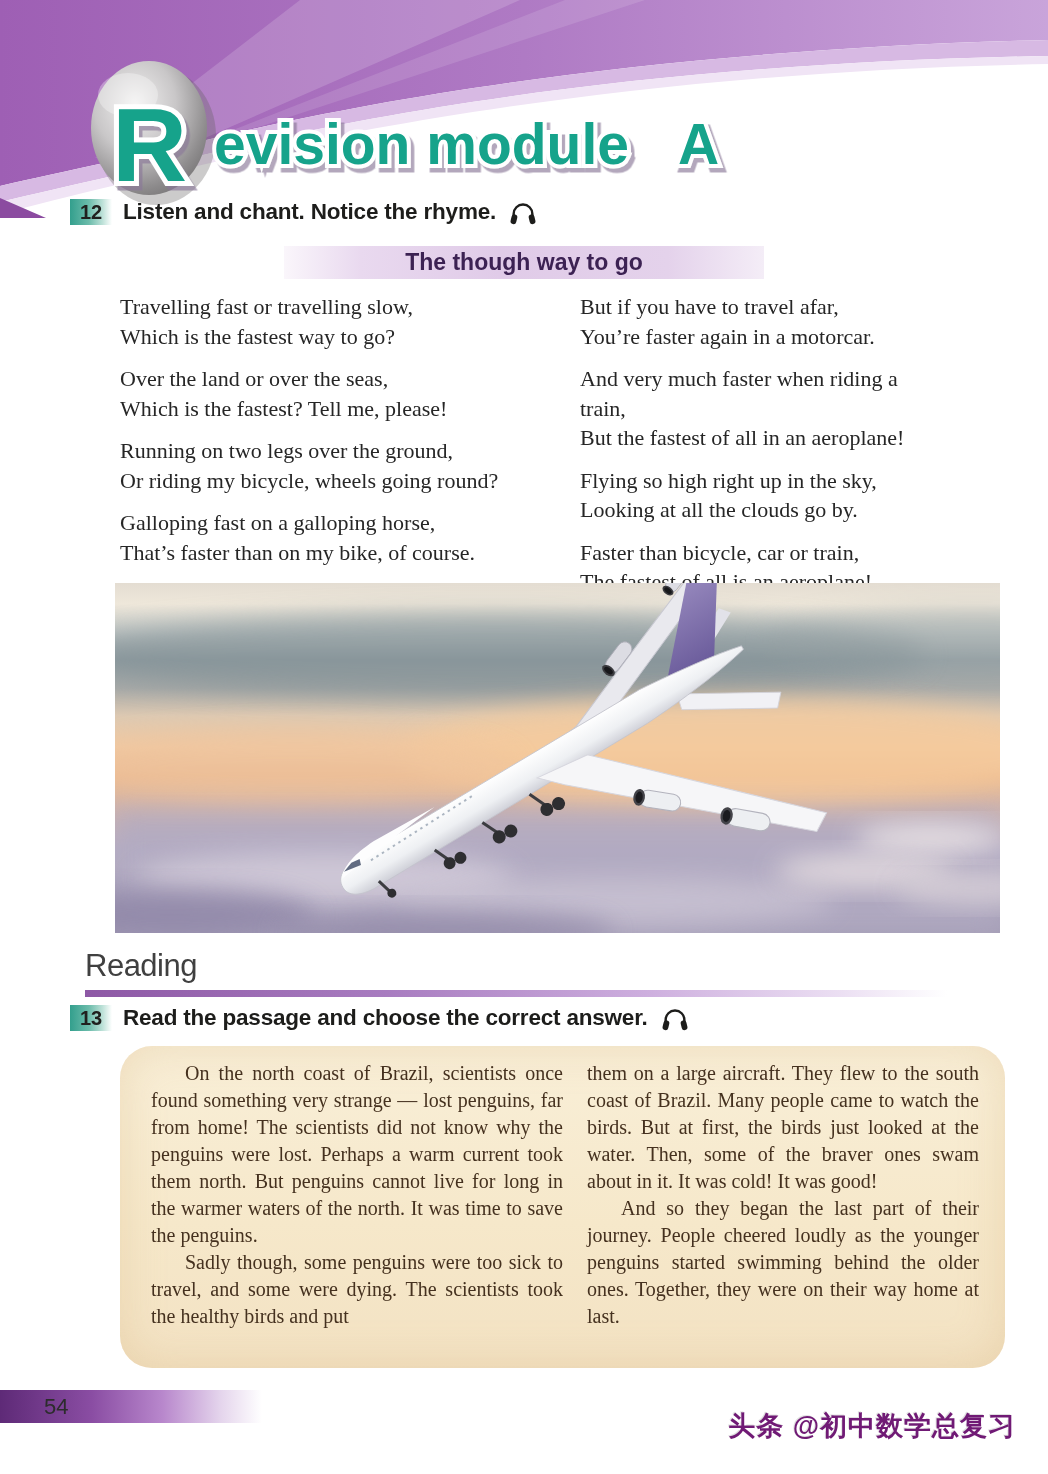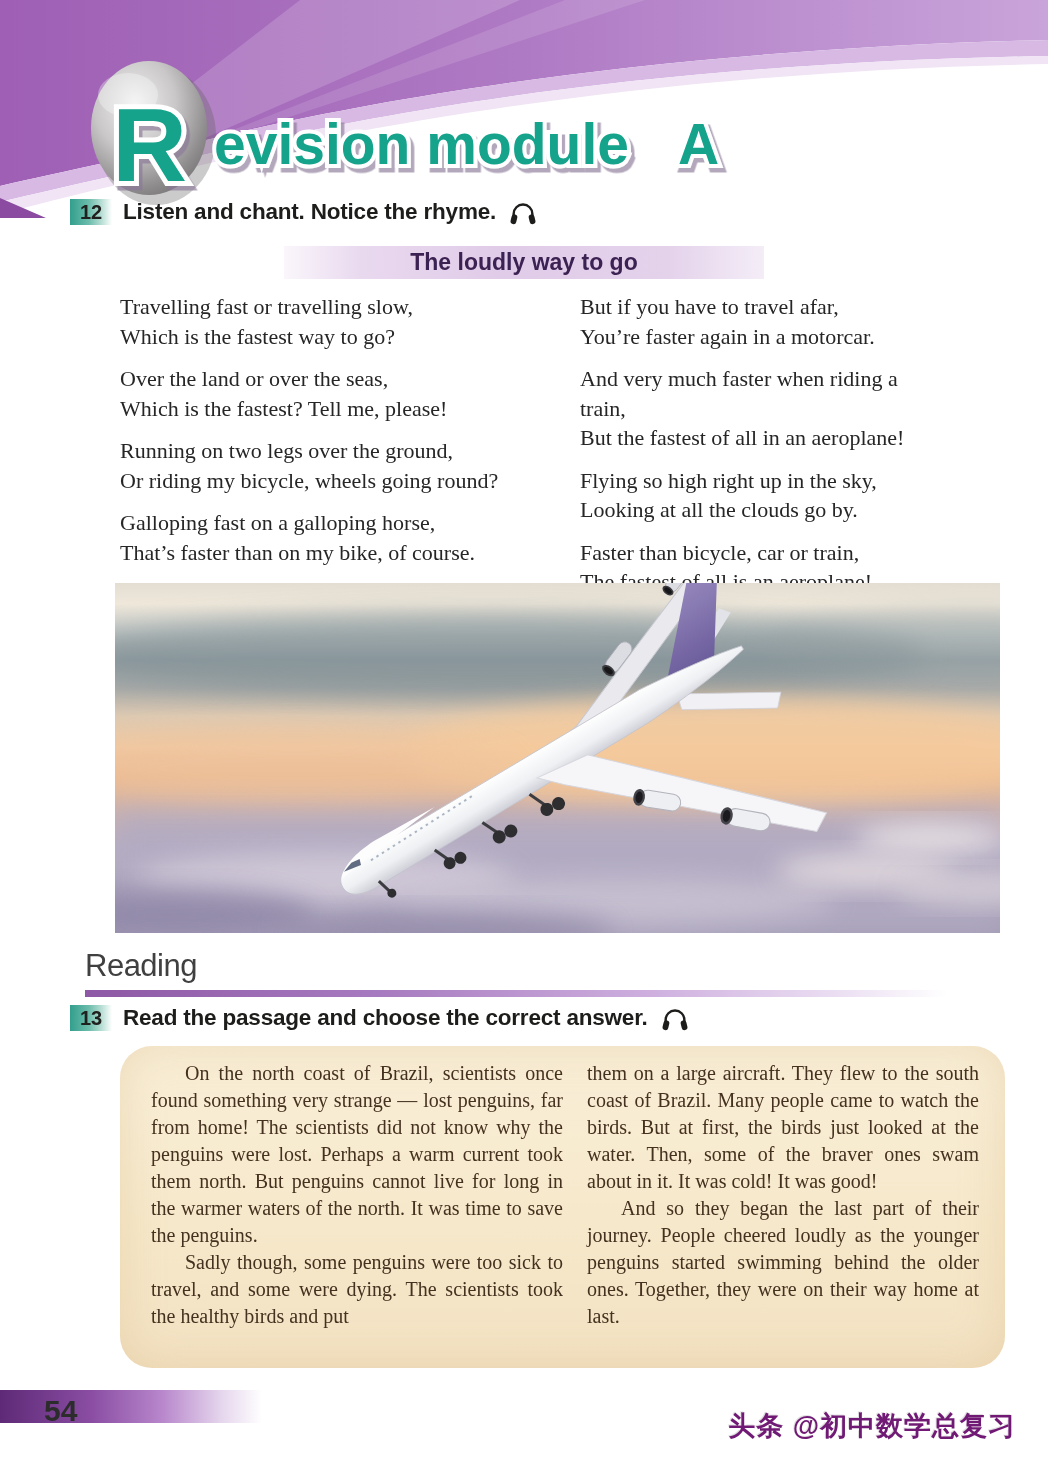--- a/index.html
+++ b/index.html
@@ -51,21 +51,21 @@
     font-family:"Liberation Serif", serif; font-size:20px; line-height:27px;
     color:#45311f; text-align:justify;border-radius:32px;
   }
   .pass-col-left { width:412px; margin-right:24px; }
   .pass-col-right { flex:1; }
   .passage p { margin:0; }
   .passage p.indent { text-indent:34px; }
 
   .footer-bar { position:absolute; top:1390px; left:0; width:262px; height:33px;
     background:linear-gradient(90deg,#5e2a77 0%,#8a4da3 35%,#b887cc 62%,#e4d4ec 84%,#ffffff 100%); }
-  .page-num { position:absolute; top:1394px; left:44px; font-size:30px; font-weight:bold; color:#2c2c2c; }
+  .page-num { position:absolute; top:1394px; left:44px; font-size:22px; font-weight:normal; color:#2c2c2c; }
   .watermark { position:absolute; top:1408px; right:32px; font-size:27px; font-weight:bold;
     color:#701a75; letter-spacing:1px;
     text-shadow:2px 2px 0 rgba(255,255,255,0.95), -1px -1px 0 rgba(0,0,0,0.12); }
 </style>
 </head>
 <body>
 
 <div class="page">
 
   <svg class="hdr-svg" width="1048" height="232" viewBox="0 0 1048 232">
@@ -113,21 +113,21 @@
     <span class="ex-text">Listen and chant. Notice the rhyme.</span>
     <span class="hp-icon">
       <svg width="30" height="28" viewBox="0 0 32 30">
         <path d="M6 21 v-4 a10 10 0 0 1 20 0 v4" fill="none" stroke="#1d1d1b" stroke-width="2.6"></path>
         <rect x="3.2" y="17.5" width="6.2" height="10.5" rx="3.1" fill="#1d1d1b" transform="rotate(14 6.3 22.7)"></rect>
         <rect x="22.6" y="17.5" width="6.2" height="10.5" rx="3.1" fill="#1d1d1b" transform="rotate(-14 25.7 22.7)"></rect>
       </svg>
     </span>
   </div>
 
-  <div class="chant-banner">The loudly way to go</div>
+  <div class="chant-banner">The though way to go</div>
 
   <div class="poem">
     <div class="poem-col-left">
       <p class="stanza">
         <span>Travelling fast or travelling slow,</span>
         <span>Which is the fastest way to go?</span>
       </p>
       <p class="stanza">
         <span>Over the land or over the seas,</span>
         <span>Which is the fastest? Tell me, please!</span>

